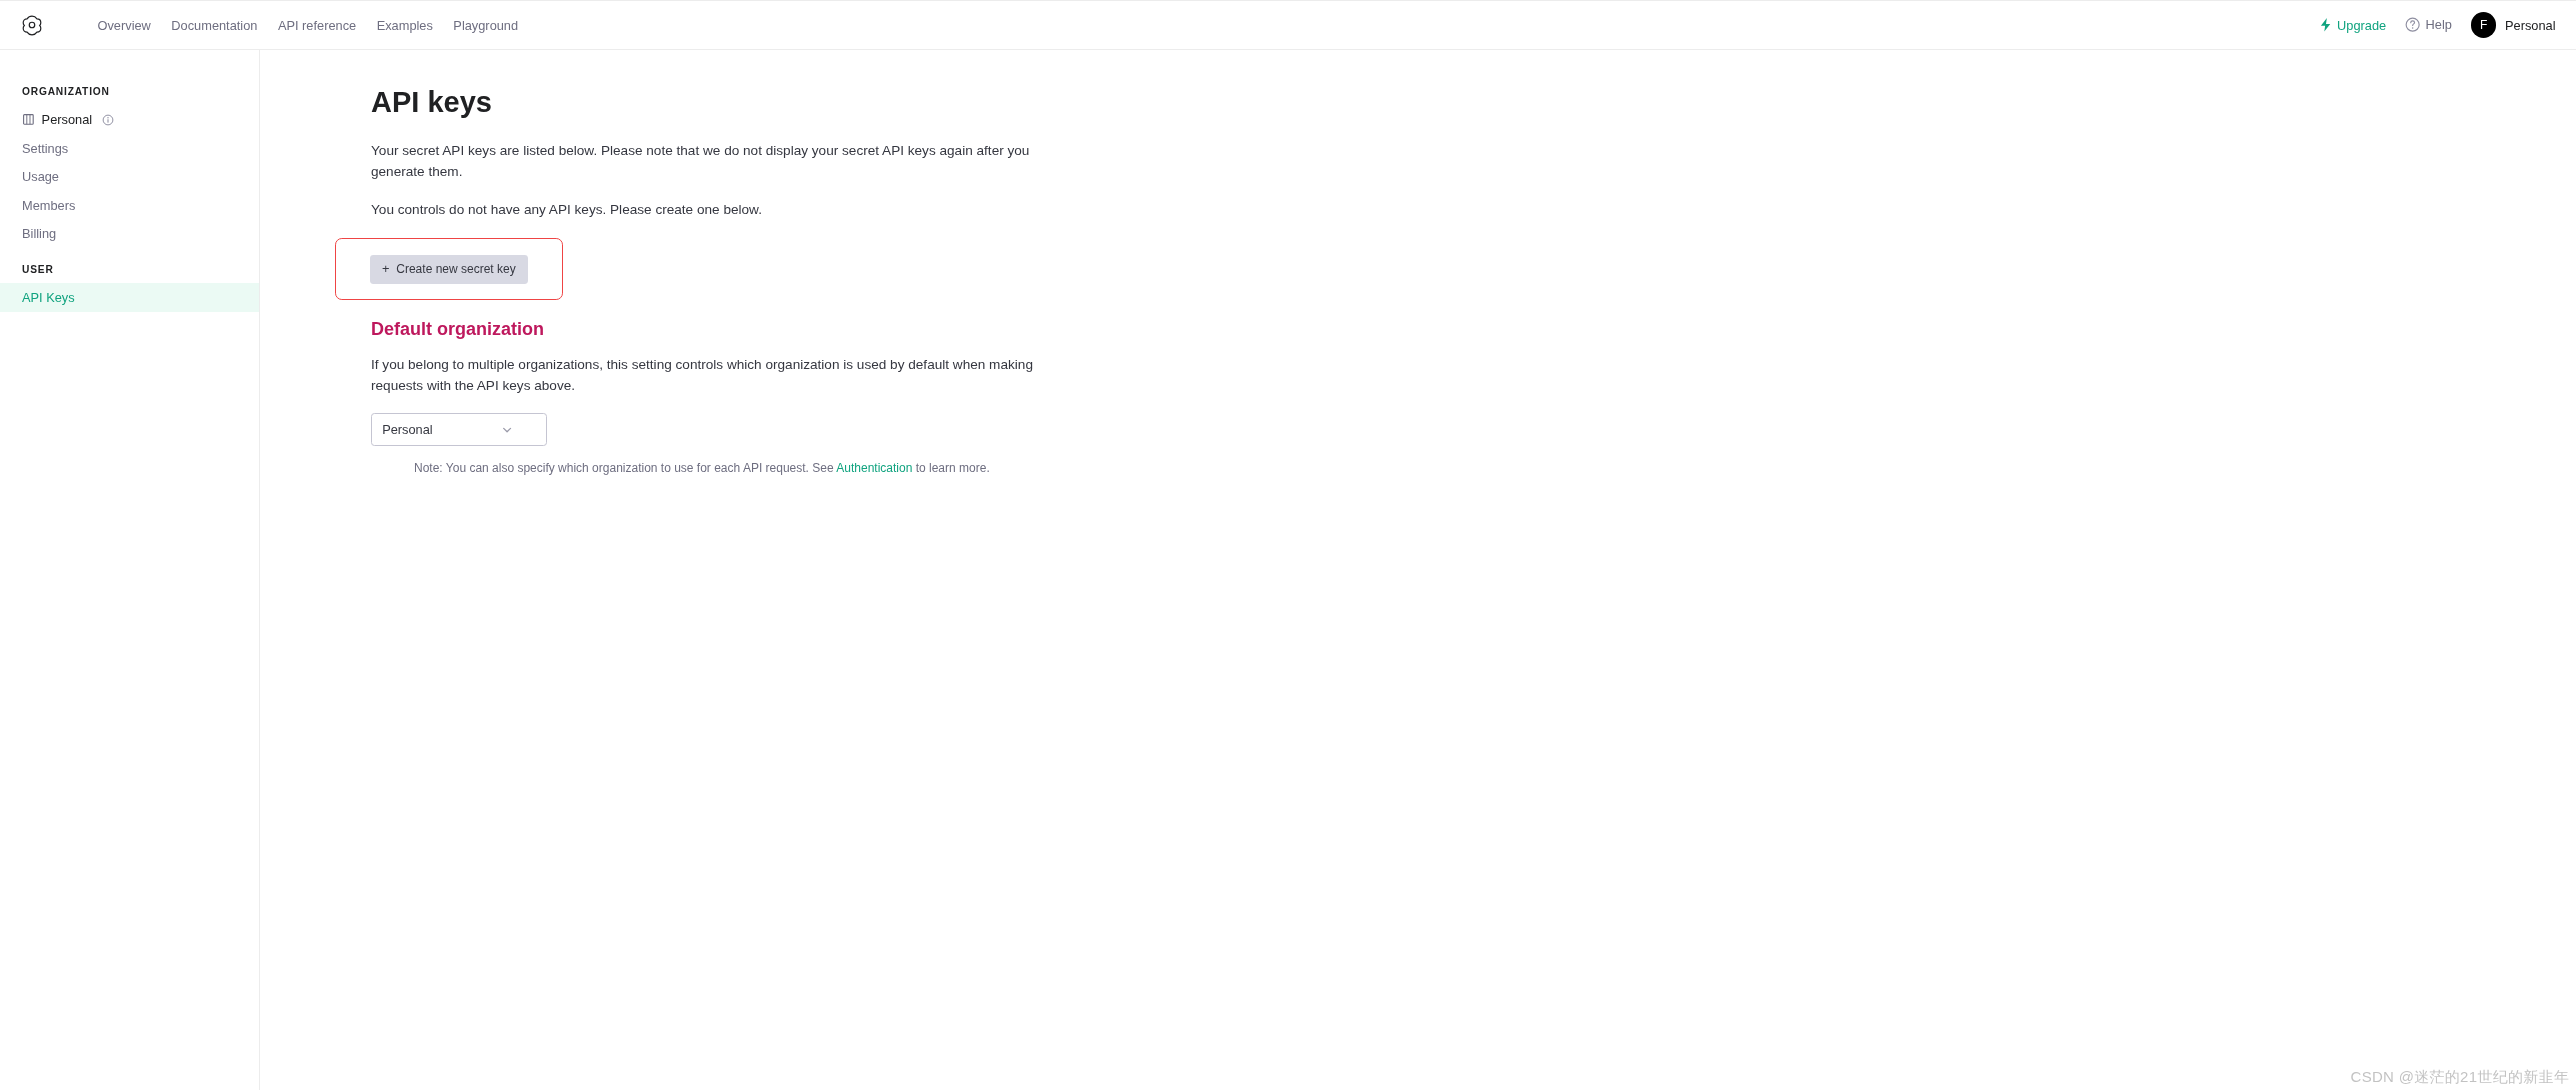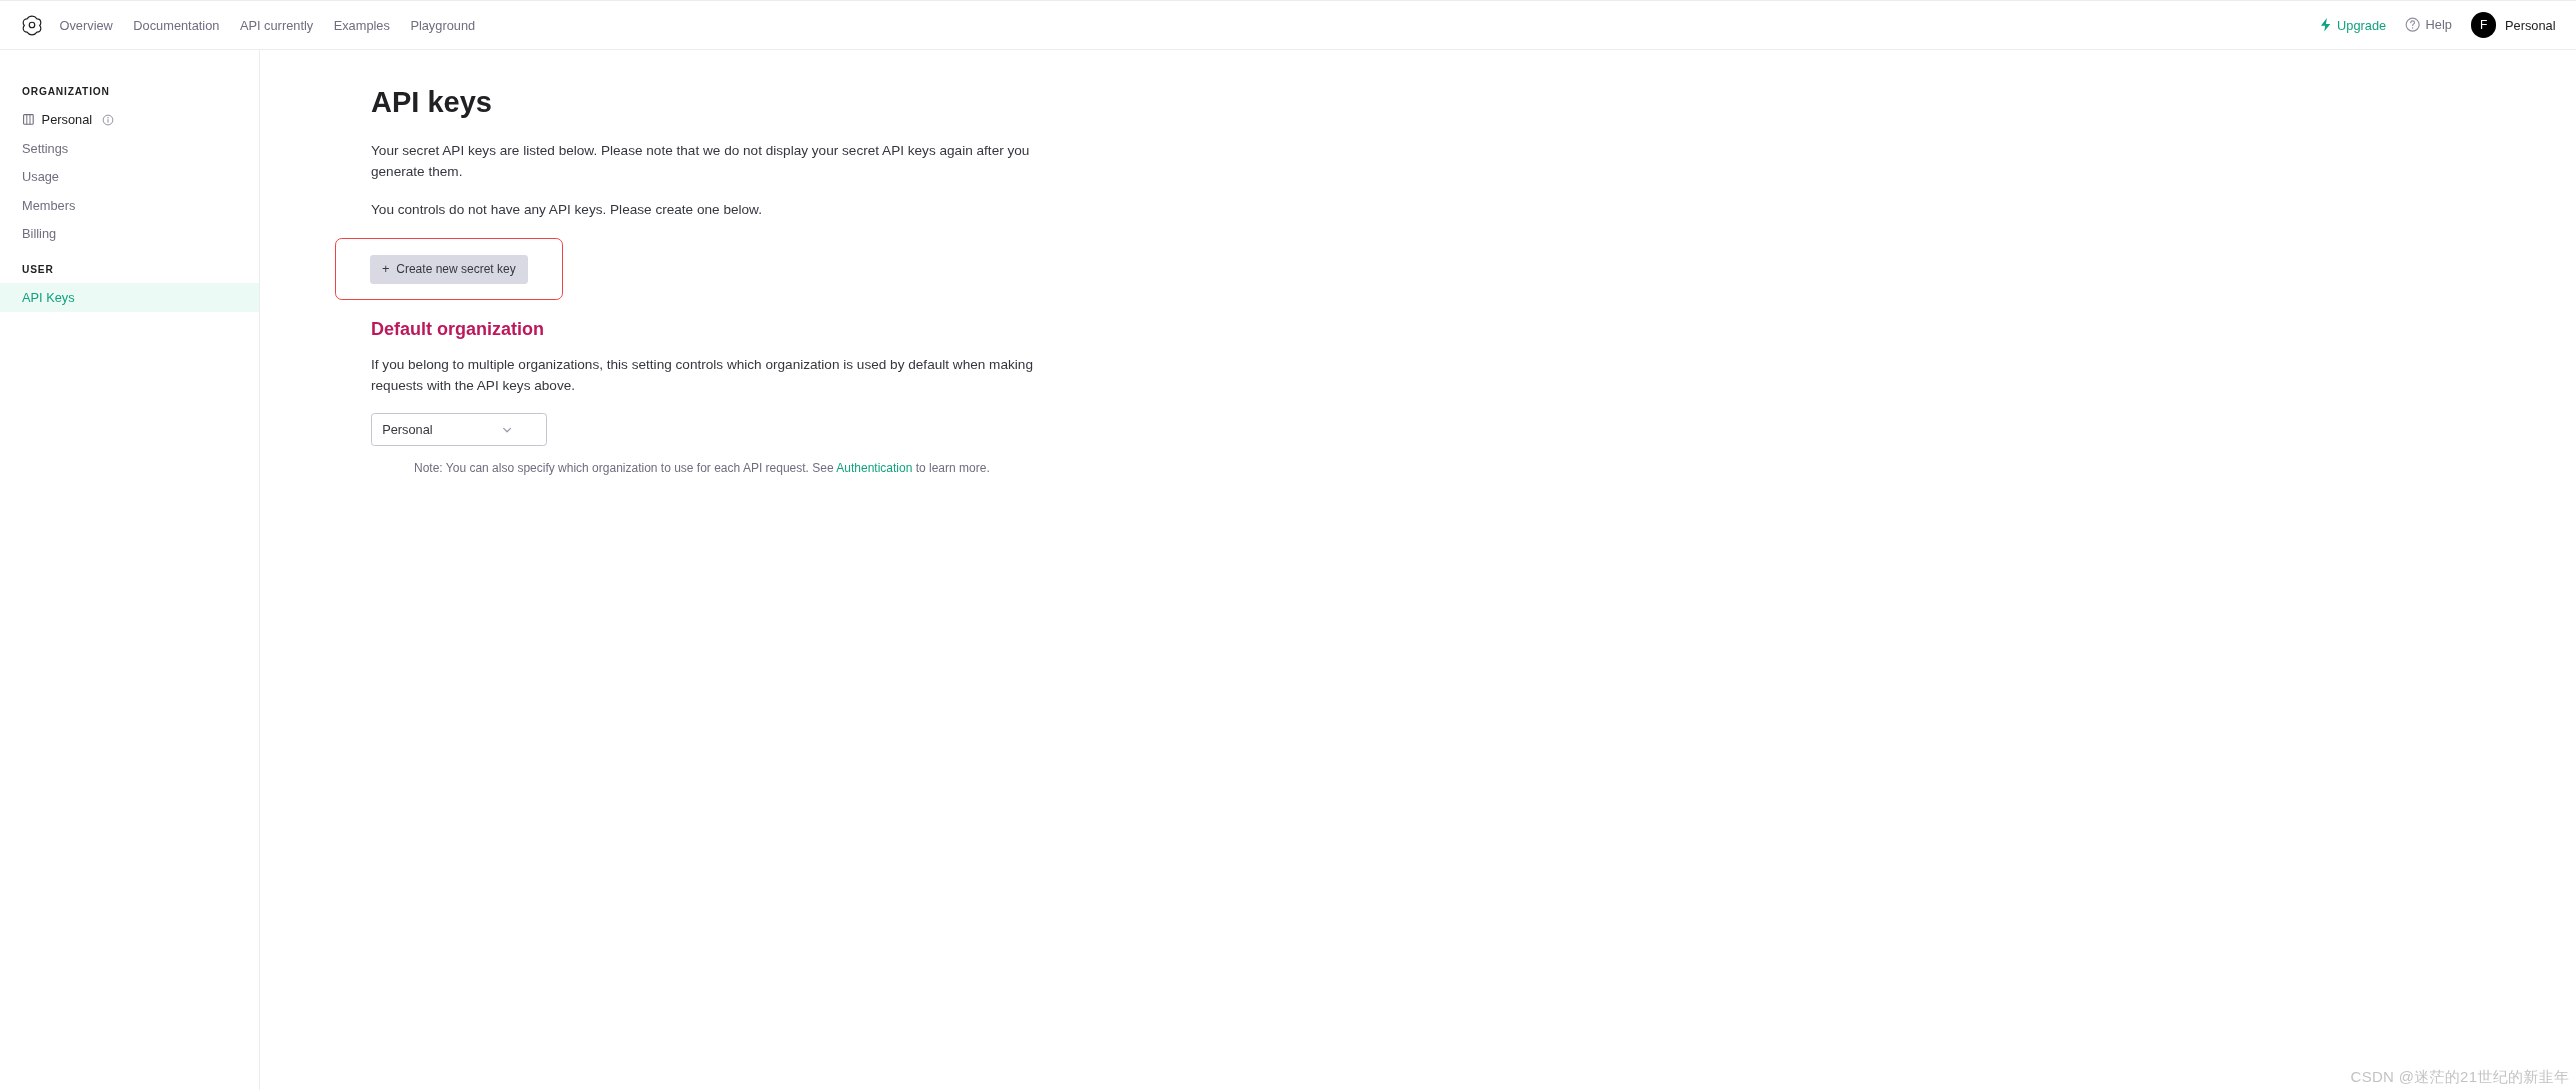--- a/index.html
+++ b/index.html
@@ -9,20 +9,21 @@
     background: #ffffff;
     font-size: 12.8px;
   }
   .topbar {
     display: flex;
     align-items: center;
     height: 50px;
     border-top: 0.9px solid #ececec;
     border-bottom: 0.9px solid #ececec;
     padding: 0 20.5px;
+    gap: 38px;
   }
   .logo-slot {
     display: flex;
     align-items: center;
     margin-right: 17px;
   }
   .topnav {
     display: flex;
     gap: 20.5px;
     flex: 1;
@@ -204,21 +205,21 @@
 <div class="topbar">
   <div class="logo-slot">
     <svg class="ico" width="22" height="22" viewBox="0 0 40 40" fill="none">
       <path d="M20 4c4 0 7 2 9 5 4 0 7 3 7 7 0 2-1 4-2 5 1 1 2 3 2 5 0 4-3 7-7 7-2 3-5 5-9 5s-7-2-9-5c-4 0-7-3-7-7 0-2 1-4 2-5-1-1-2-3-2-5 0-4 3-7 7-7 2-3 5-5 9-5z" stroke="#202123" stroke-width="2.2" fill="none"></path>
       <circle cx="20" cy="20" r="5" stroke="#202123" stroke-width="2.2" fill="none"></circle>
     </svg>
   </div>
   <nav class="topnav">
     <a>Overview</a>
     <a>Documentation</a>
-    <a>API currently</a>
+    <a>API reference</a>
     <a>Examples</a>
     <a>Playground</a>
   </nav>
   <div class="rightnav">
     <div class="upgrade">
       <svg class="ico" width="12" height="13.6" viewBox="0 0 12 16">
           <path d="M7 0 0 9h5l-1 7 7-9H6l1-7z" fill="#10a37f"></path>
         </svg>
       <span>Upgrade</span>
     </div>

